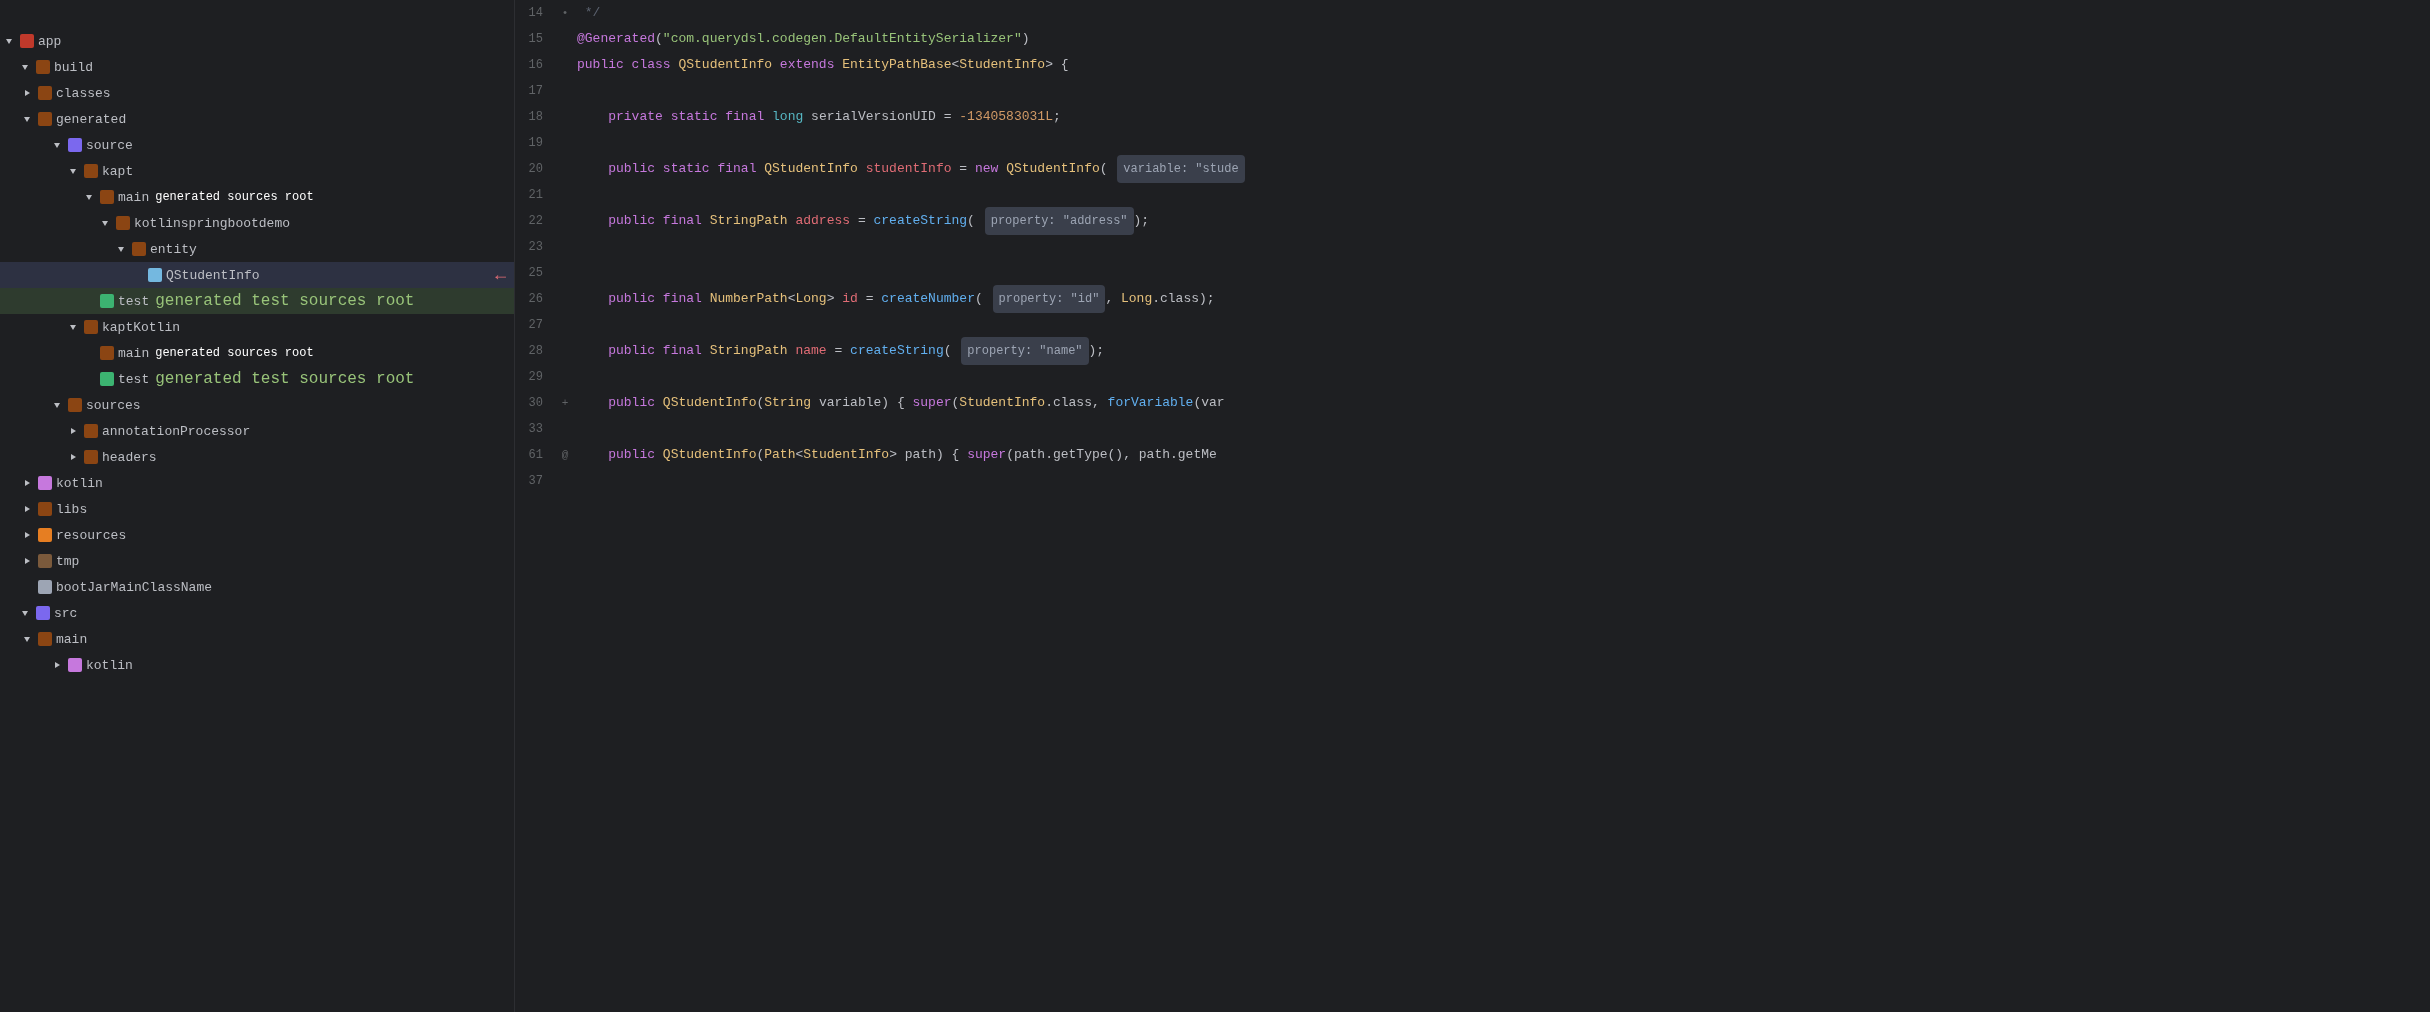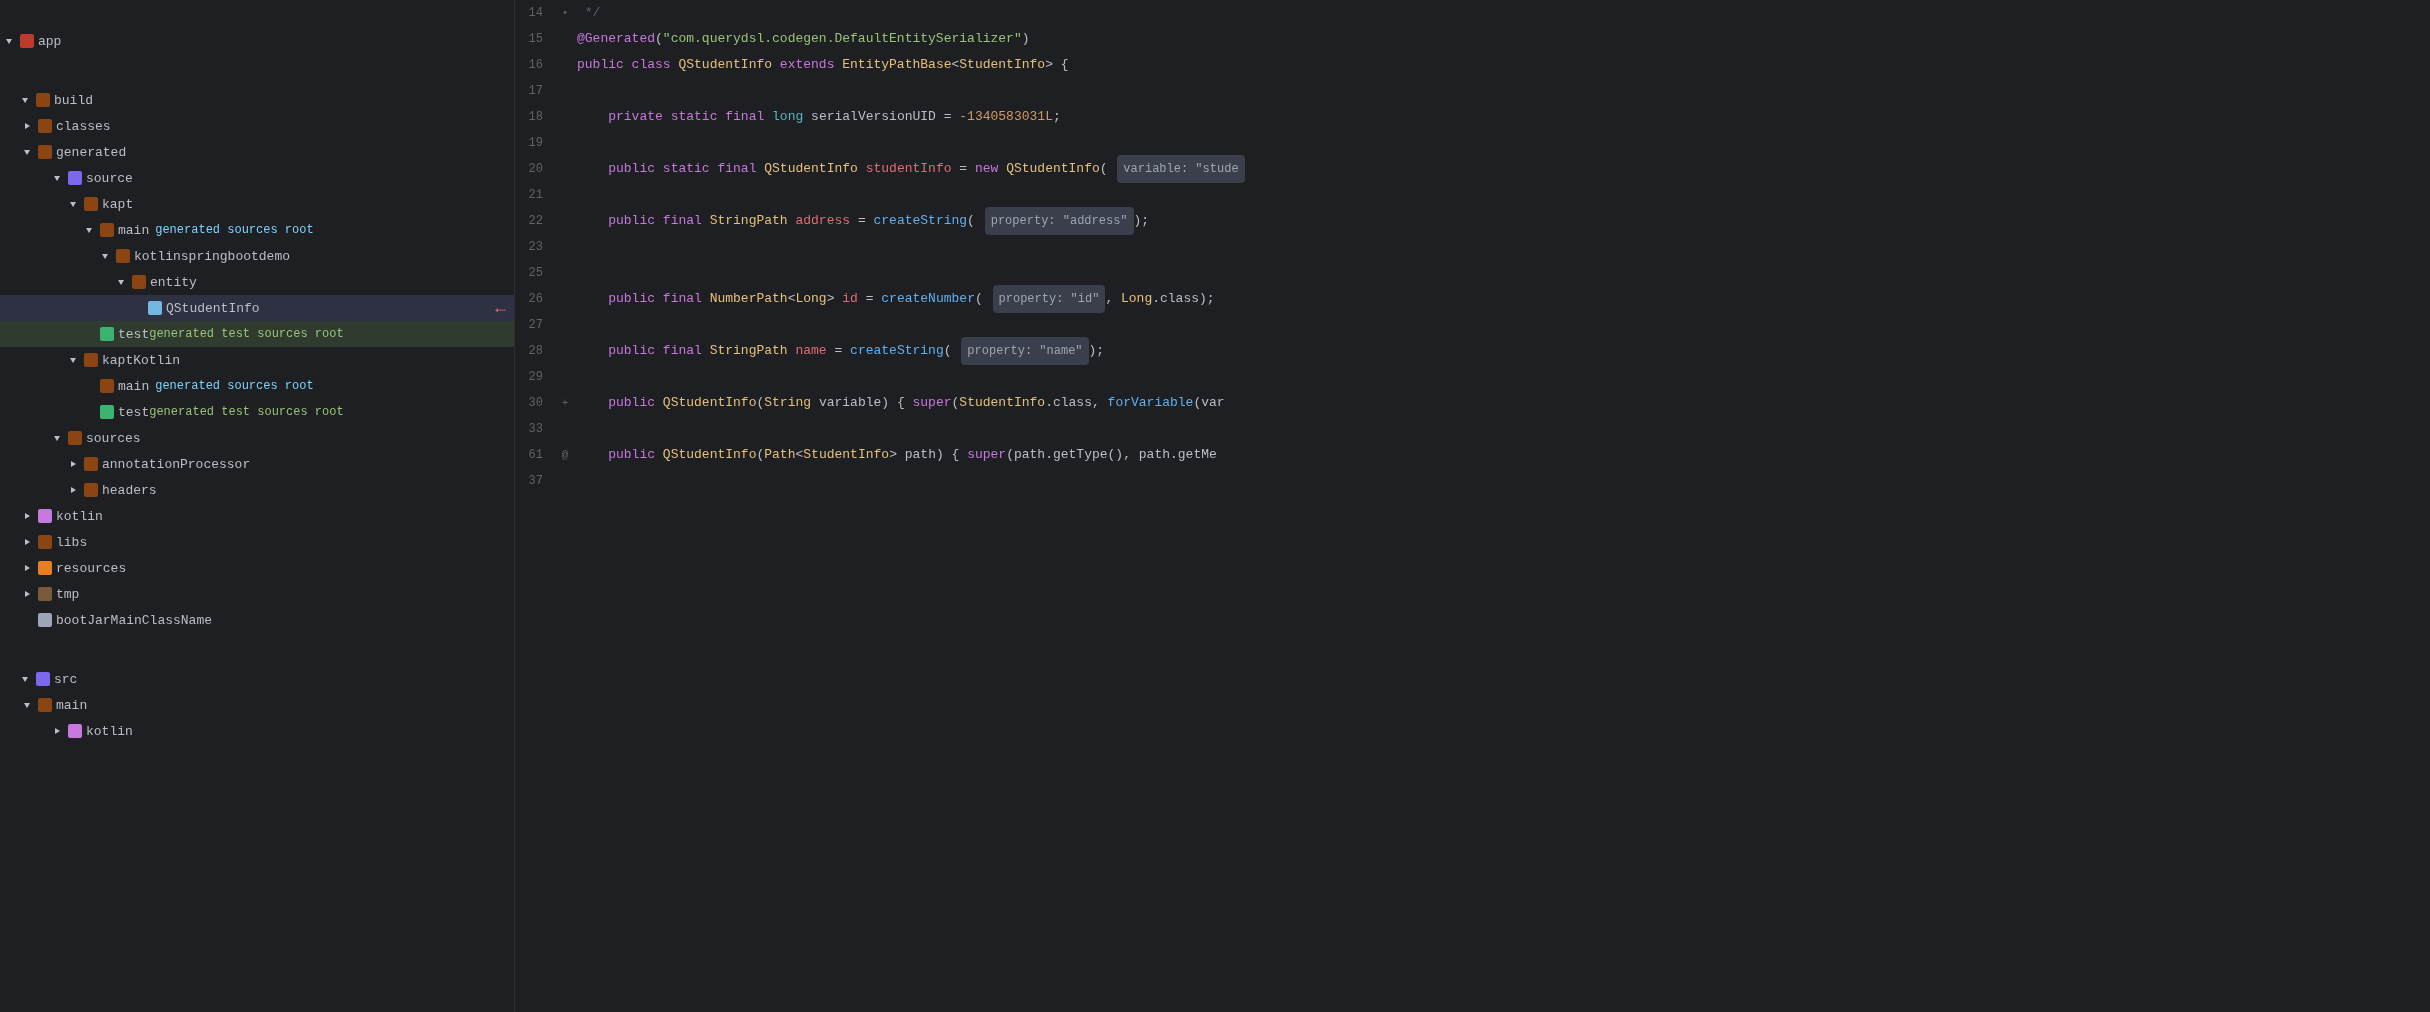--- a/index.html
+++ b/index.html
@@ -36,21 +36,21 @@
       color: #bcbec4;
     }
     .tree-item.selected {
       background: #2d3142;
     }
     .tree-item.highlighted {
       background: #2e3b2e;
     }
 
     .indent-0 { padding-left: 4px; margin-top: 28px; }
-    .indent-1 { padding-left: 20px; margin-top: 33px; }
+    .indent-1 { padding-left: 20px; }
     .indent-2 { padding-left: 22px; }
     .indent-3 { padding-left: 52px; }
     .indent-4 { padding-left: 68px; }
     .indent-5 { padding-left: 84px; }
     .indent-6 { padding-left: 100px; }
     .indent-7 { padding-left: 116px; }
     .indent-8 { padding-left: 132px; }
 
     .arrow {
       display: inline-flex;
@@ -60,22 +60,22 @@
       margin-right: 2px;
       flex-shrink: 0;
     }
     .arrow svg {
       width: 10px;
       height: 10px;
     }
     .arrow.open svg { transform: rotate(90deg); }
 
     .label-text { color: #bcbec4; }
-    .label-gray { color: #7dd3fc; margin-left: 6px; font-size: 12px; }
-    .label-green { color: #98c379; font-size: 12px; }
+    .label-gray { color: #ffffff; margin-left: 6px; font-size: 12px; }
+    .label-green { color: #98c379; margin-left: 6px; font-size: 16px; }
 
     
     .sq { display: inline-block; width: 14px; height: 14px; border-radius: 2px; margin-right: 4px; flex-shrink: 0; }
     .sq-red { background: #c0392b; }
     .sq-brown { background: #8b4513; }
     .sq-purple { background: #7b68ee; }
     .sq-orange { background: #e67e22; }
     .sq-darkbrown { background: #7b5a3c; }
     .sq-lightblue { background: #74b8e0; }
     .sq-pink { background: #c678dd; }

